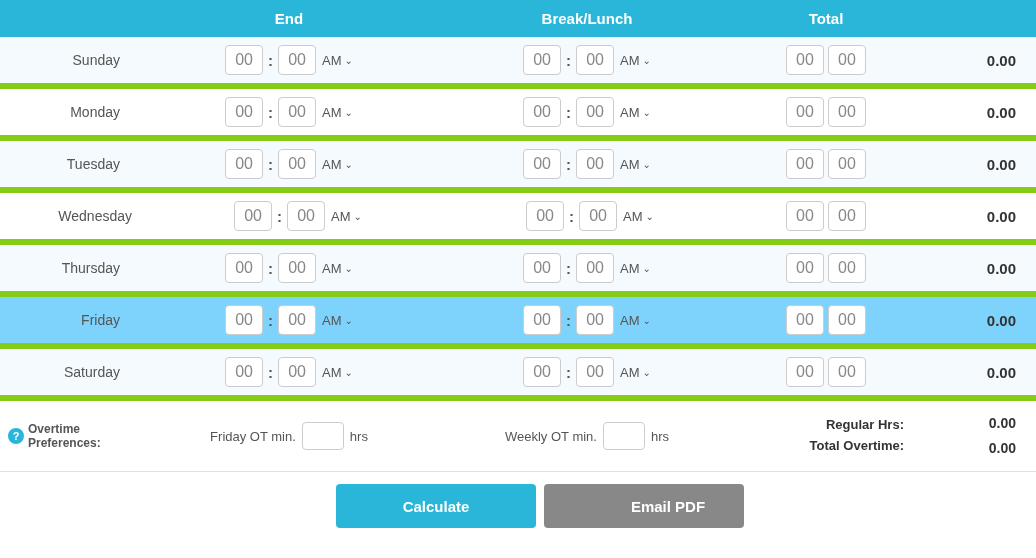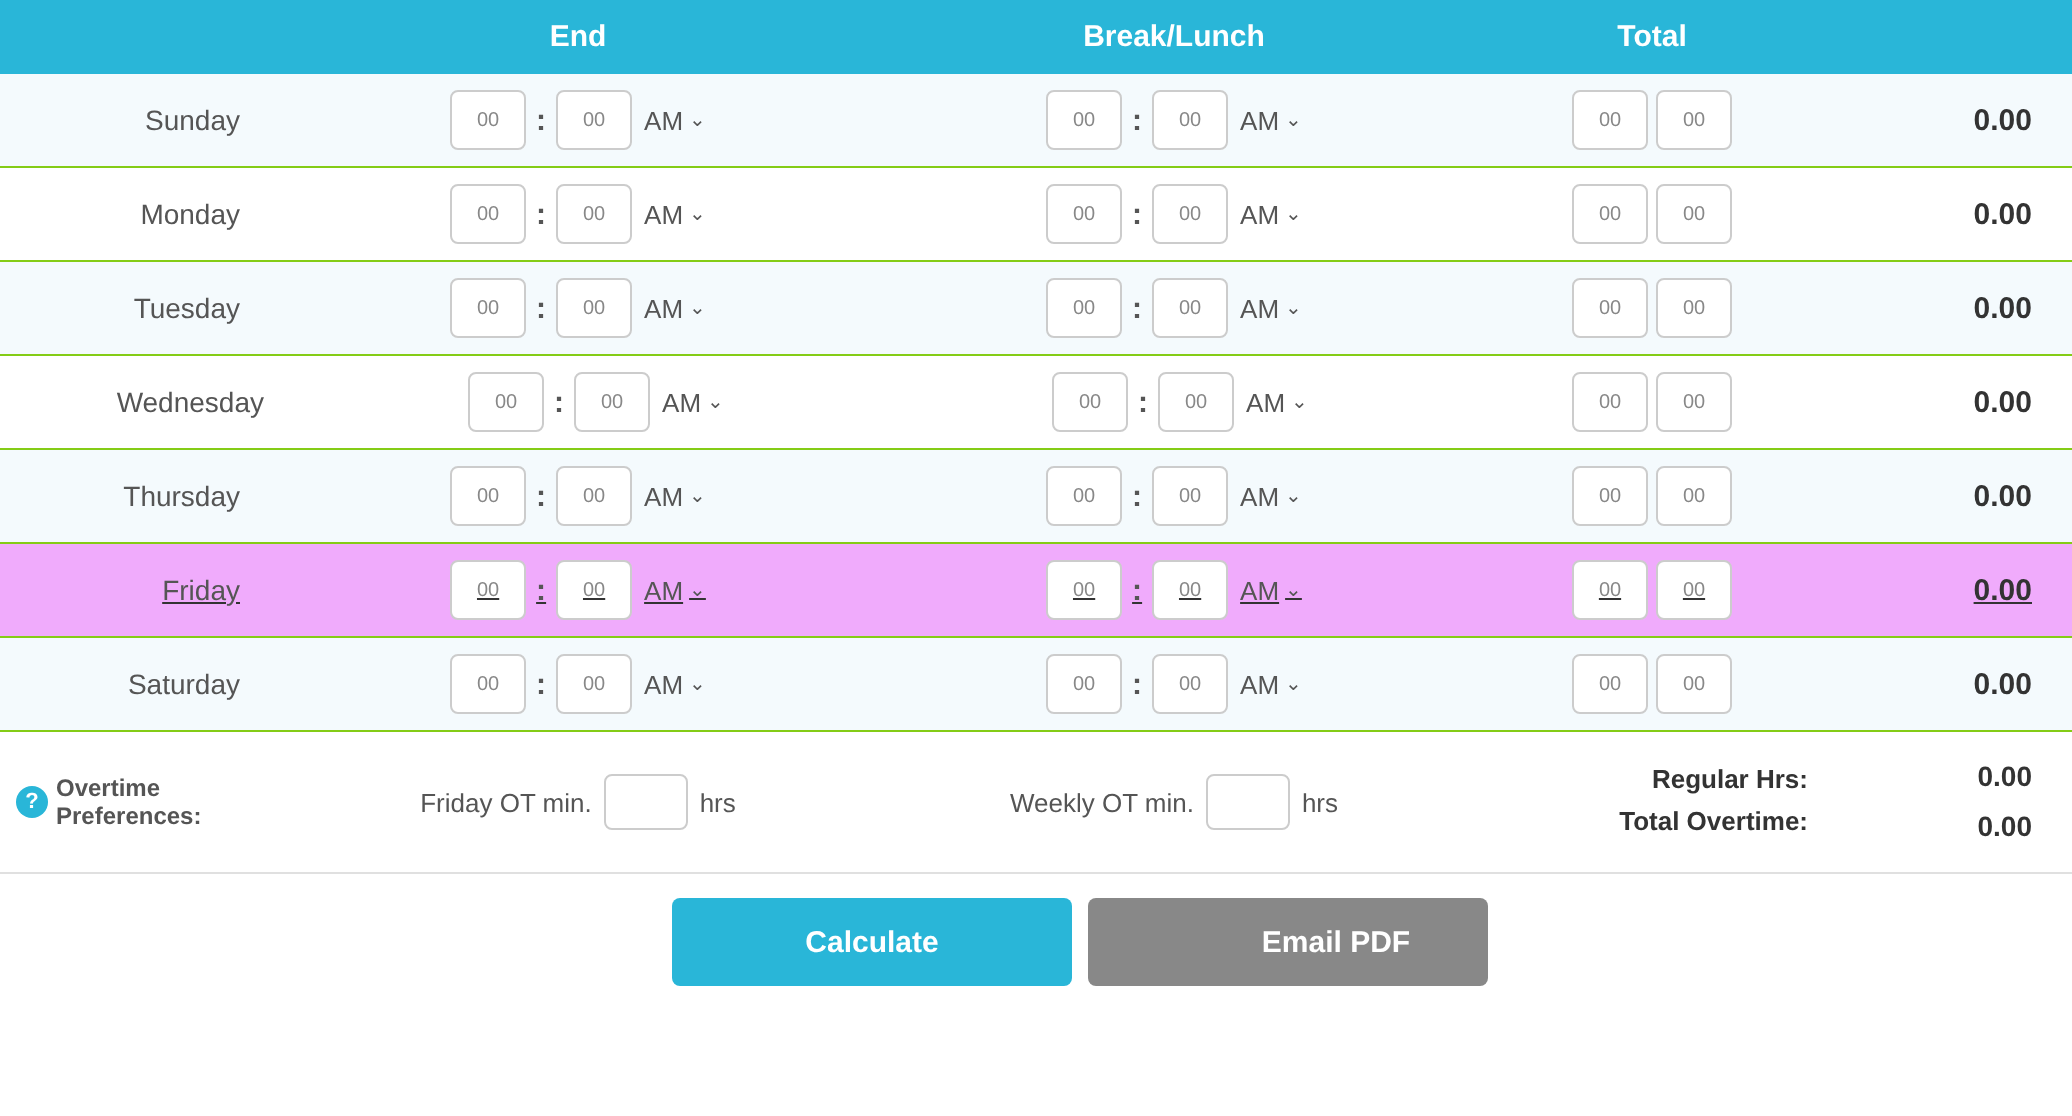--- a/index.html
+++ b/index.html
@@ -26,21 +26,21 @@
       text-align: center;
       padding: 10px 0;
     }
     .header-row .col-label { text-align: left; padding-left: 10px; }
     
     .day-row {
       display: grid;
       grid-template-columns: 140px 1fr 1fr 180px 120px;
       align-items: center;
       padding: 8px 0;
-      border-bottom: 1px solid #84cc16;
+      border-bottom: 6px solid #84cc16;
     }
     .day-row:nth-child(odd) { background: #f4fafd; }
     .day-row:nth-child(even) { background: #fff; }
     .day-name {
       text-align: right;
       padding-right: 20px;
       color: #555;
       font-size: 14px;
     }
     .time-group {
@@ -48,21 +48,21 @@
       align-items: center;
       justify-content: center;
       gap: 4px;
     }
     .time-input {
       width: 38px;
       height: 30px;
       border: 1px solid #ccc;
       border-radius: 4px;
       text-align: center;
-      font-size: 10px;
+      font-size: 16px;
       color: #888;
       background: #fff;
       outline: none;
     }
     .time-sep {
       font-size: 15px;
       color: #555;
       font-weight: bold;
       margin: 0 1px;
     }
@@ -354,21 +354,21 @@
         </div>
       </div>
 
       <div class="break-group">
         <input class="time-input" type="text" value="00" style="">
         <input class="time-input" type="text" value="00" style="">
       </div>
 
       <div class="total-col">0.00</div>
     </div>
-      <div class="day-row" style="background: #f0abfc; text-decoration: underline;">
+      <div class="day-row" style="background: #7dd3fc;">
       <div class="day-name">Friday</div>
 
       <div class="time-group">
         <input class="time-input" type="text" value="00" style="">
         <span class="time-sep">:</span>
         <input class="time-input" type="text" value="00" style="">
         <div class="ampm-wrapper">
           <span class="ampm-text">AM</span>
           <span class="chevron">⌄</span>
         </div>

